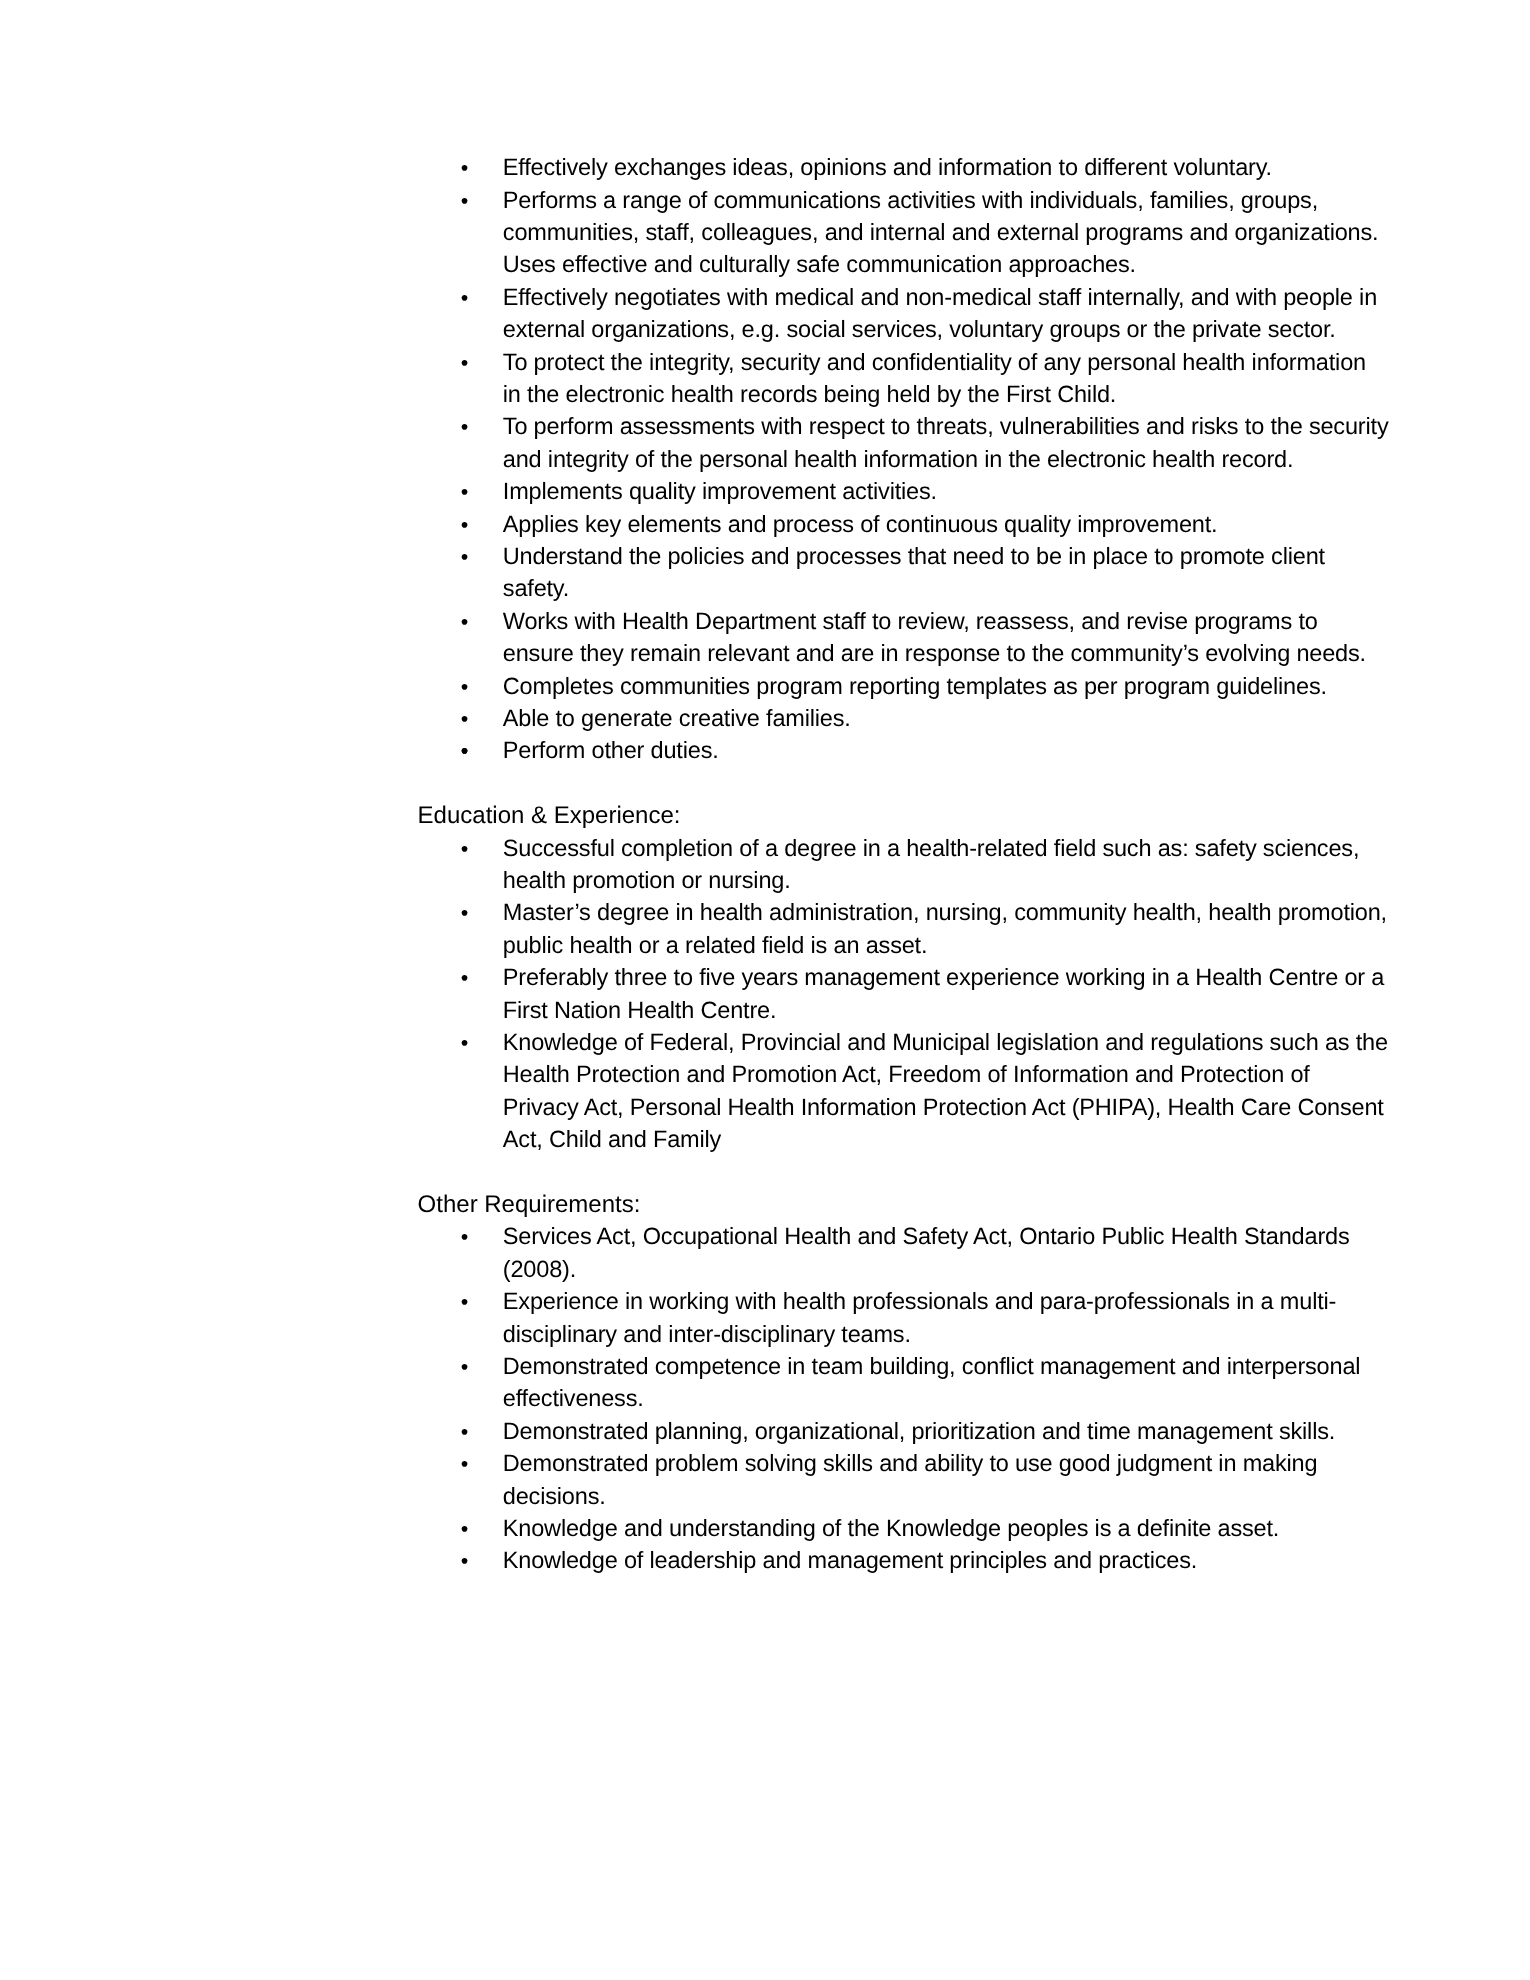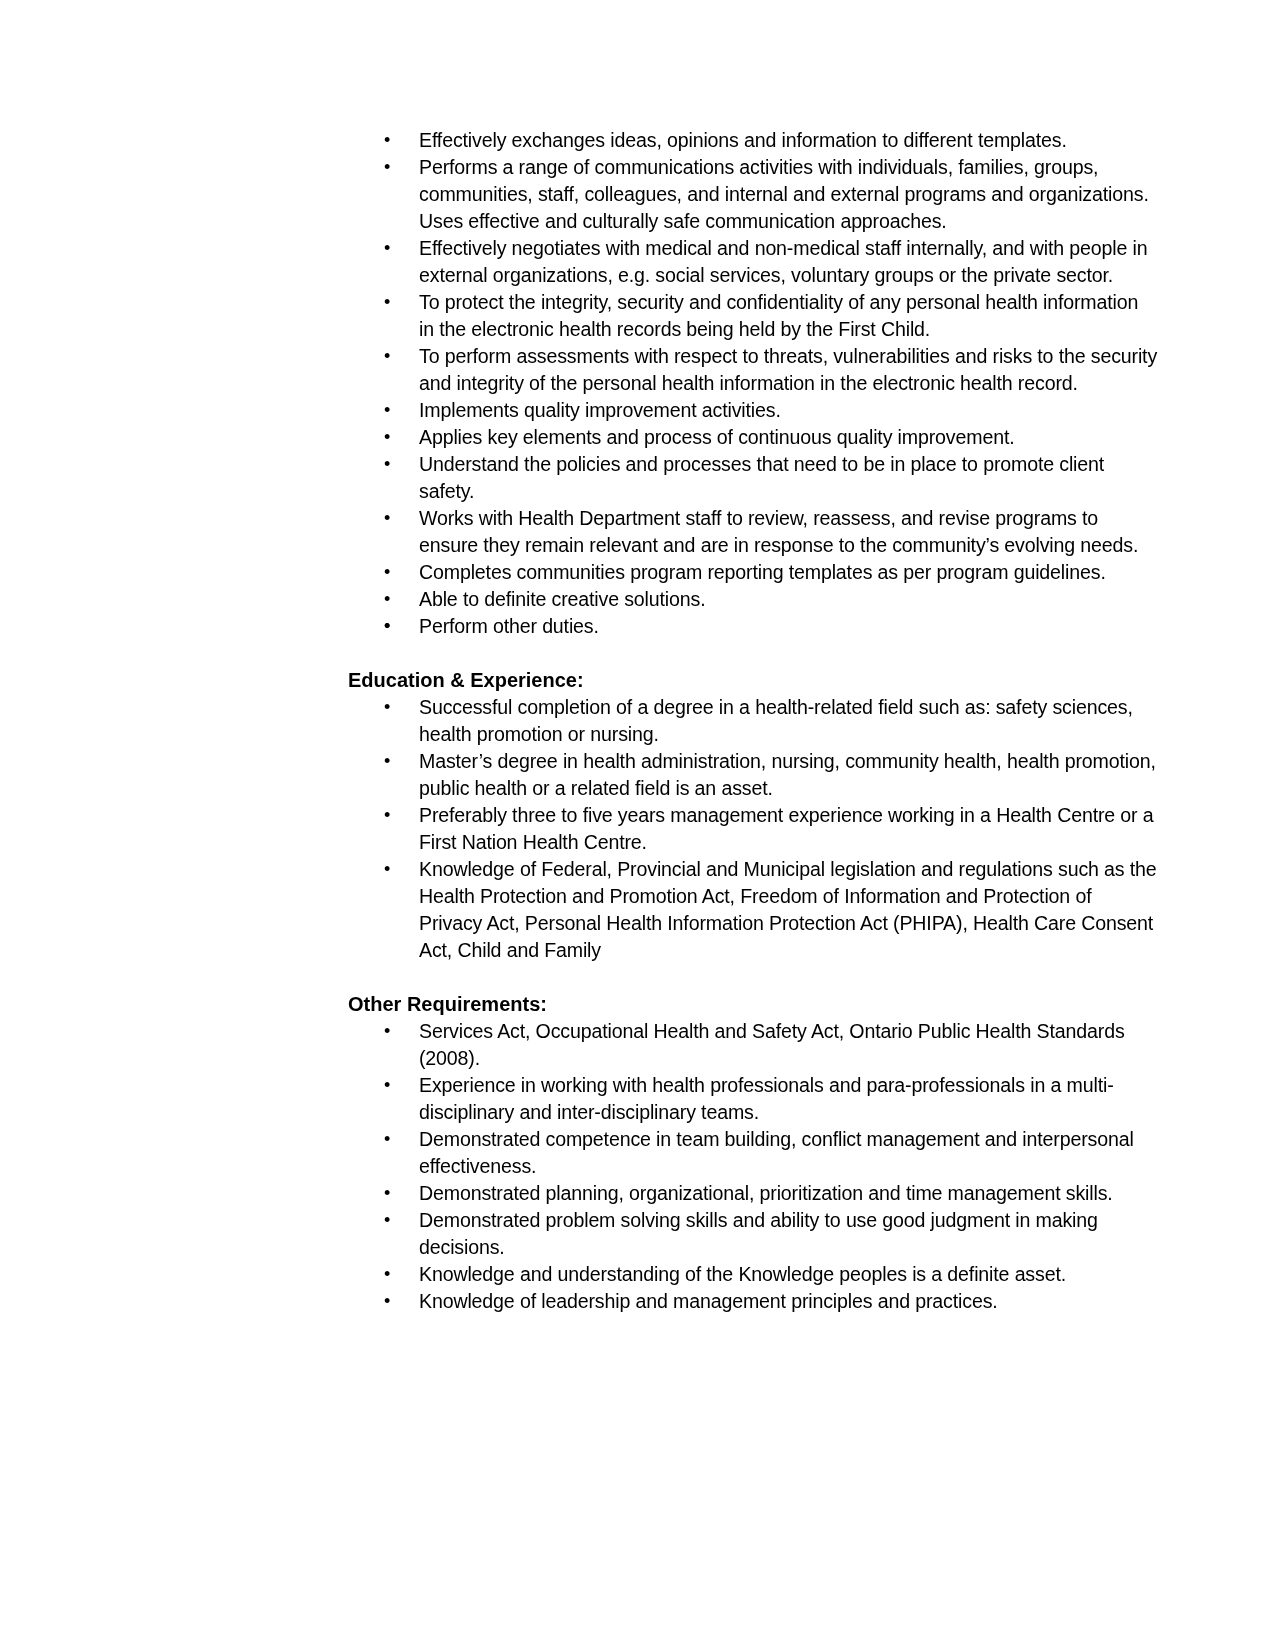--- a/index.html
+++ b/index.html
@@ -1,41 +1,41 @@
 <!DOCTYPE html>
 <html><head>
   <meta charset="utf-8">
   <style>
     html, body { margin: 0; padding: 0; background: #ffffff; }
     body { width: 1275px; height: 1650px; position: relative; overflow: hidden;
            font-family: "Liberation Sans", "DejaVu Sans", sans-serif; color: #000; }
     .page { position: absolute; left: 348px; top: 127px; width: 810px; }
-    .section-heading { font-weight: bold; font-size: 20px; line-height: 27px; margin: 0; }
+    .section-heading { font-weight: normal; font-size: 20px; line-height: 27px; margin: 0; }
     ul.bullets { list-style: none; margin: 0; padding: 0; }
     ul.bullets li { position: relative; padding-left: 71px; font-size: 19.6px;
                     line-height: 27px; letter-spacing: -0.15px; }
     ul.bullets li .bullet { position: absolute; left: 36px; top: 0; font-size: 18px; }
     .gap { height: 27px; }
   </style>
 </head>
 <body>
 
 <div class="page">
   <ul class="bullets">
-      <li><span class="bullet">•</span><span>Effectively exchanges ideas, opinions and information to different templates.</span></li>
+      <li><span class="bullet">•</span><span>Effectively exchanges ideas, opinions and information to different voluntary.</span></li>
       <li><span class="bullet">•</span><span>Performs a range of communications activities with individuals, families, groups, communities, staff, colleagues, and internal and external programs and organizations. Uses effective and culturally safe communication approaches.</span></li>
       <li><span class="bullet">•</span><span>Effectively negotiates with medical and non-medical staff internally, and with people in external organizations, e.g. social services, voluntary groups or the private sector.</span></li>
       <li><span class="bullet">•</span><span>To protect the integrity, security and confidentiality of any personal health information in the electronic health records being held by the First Child.</span></li>
       <li><span class="bullet">•</span><span>To perform assessments with respect to threats, vulnerabilities and risks to the security and integrity of the personal health information in the electronic health record.</span></li>
       <li><span class="bullet">•</span><span>Implements quality improvement activities.</span></li>
       <li><span class="bullet">•</span><span>Applies key elements and process of continuous quality improvement.</span></li>
       <li><span class="bullet">•</span><span>Understand the policies and processes that need to be in place to promote client safety.</span></li>
       <li><span class="bullet">•</span><span>Works with Health Department staff to review, reassess, and revise programs to ensure they remain relevant and are in response to the community’s evolving needs.</span></li>
       <li><span class="bullet">•</span><span>Completes communities program reporting templates as per program guidelines.</span></li>
-      <li><span class="bullet">•</span><span>Able to definite creative solutions.</span></li>
+      <li><span class="bullet">•</span><span>Able to generate creative families.</span></li>
       <li><span class="bullet">•</span></li>
       <li><span class="bullet">•</span><span>Perform other duties.</span></li>
     </ul>
   <div class="gap"></div>
   <h2 class="section-heading">Education &amp; Experience:</h2>
   <ul class="bullets">
       <li><span class="bullet">•</span><span>Successful completion of a degree in a health-related field such as: safety sciences, health promotion or nursing.</span></li>
       <li><span class="bullet">•</span><span>Master’s degree in health administration, nursing, community health, health promotion, public health or a related field is an asset.</span></li>
       <li><span class="bullet">•</span><span>Preferably three to five years management experience working in a Health Centre or a First Nation Health Centre.</span></li>
       <li><span class="bullet">•</span><span>Knowledge of Federal, Provincial and Municipal legislation and regulations such as the Health Protection and Promotion Act, Freedom of Information and Protection of Privacy Act, Personal Health Information Protection Act (PHIPA), Health Care Consent Act, Child and Family</span></li>

